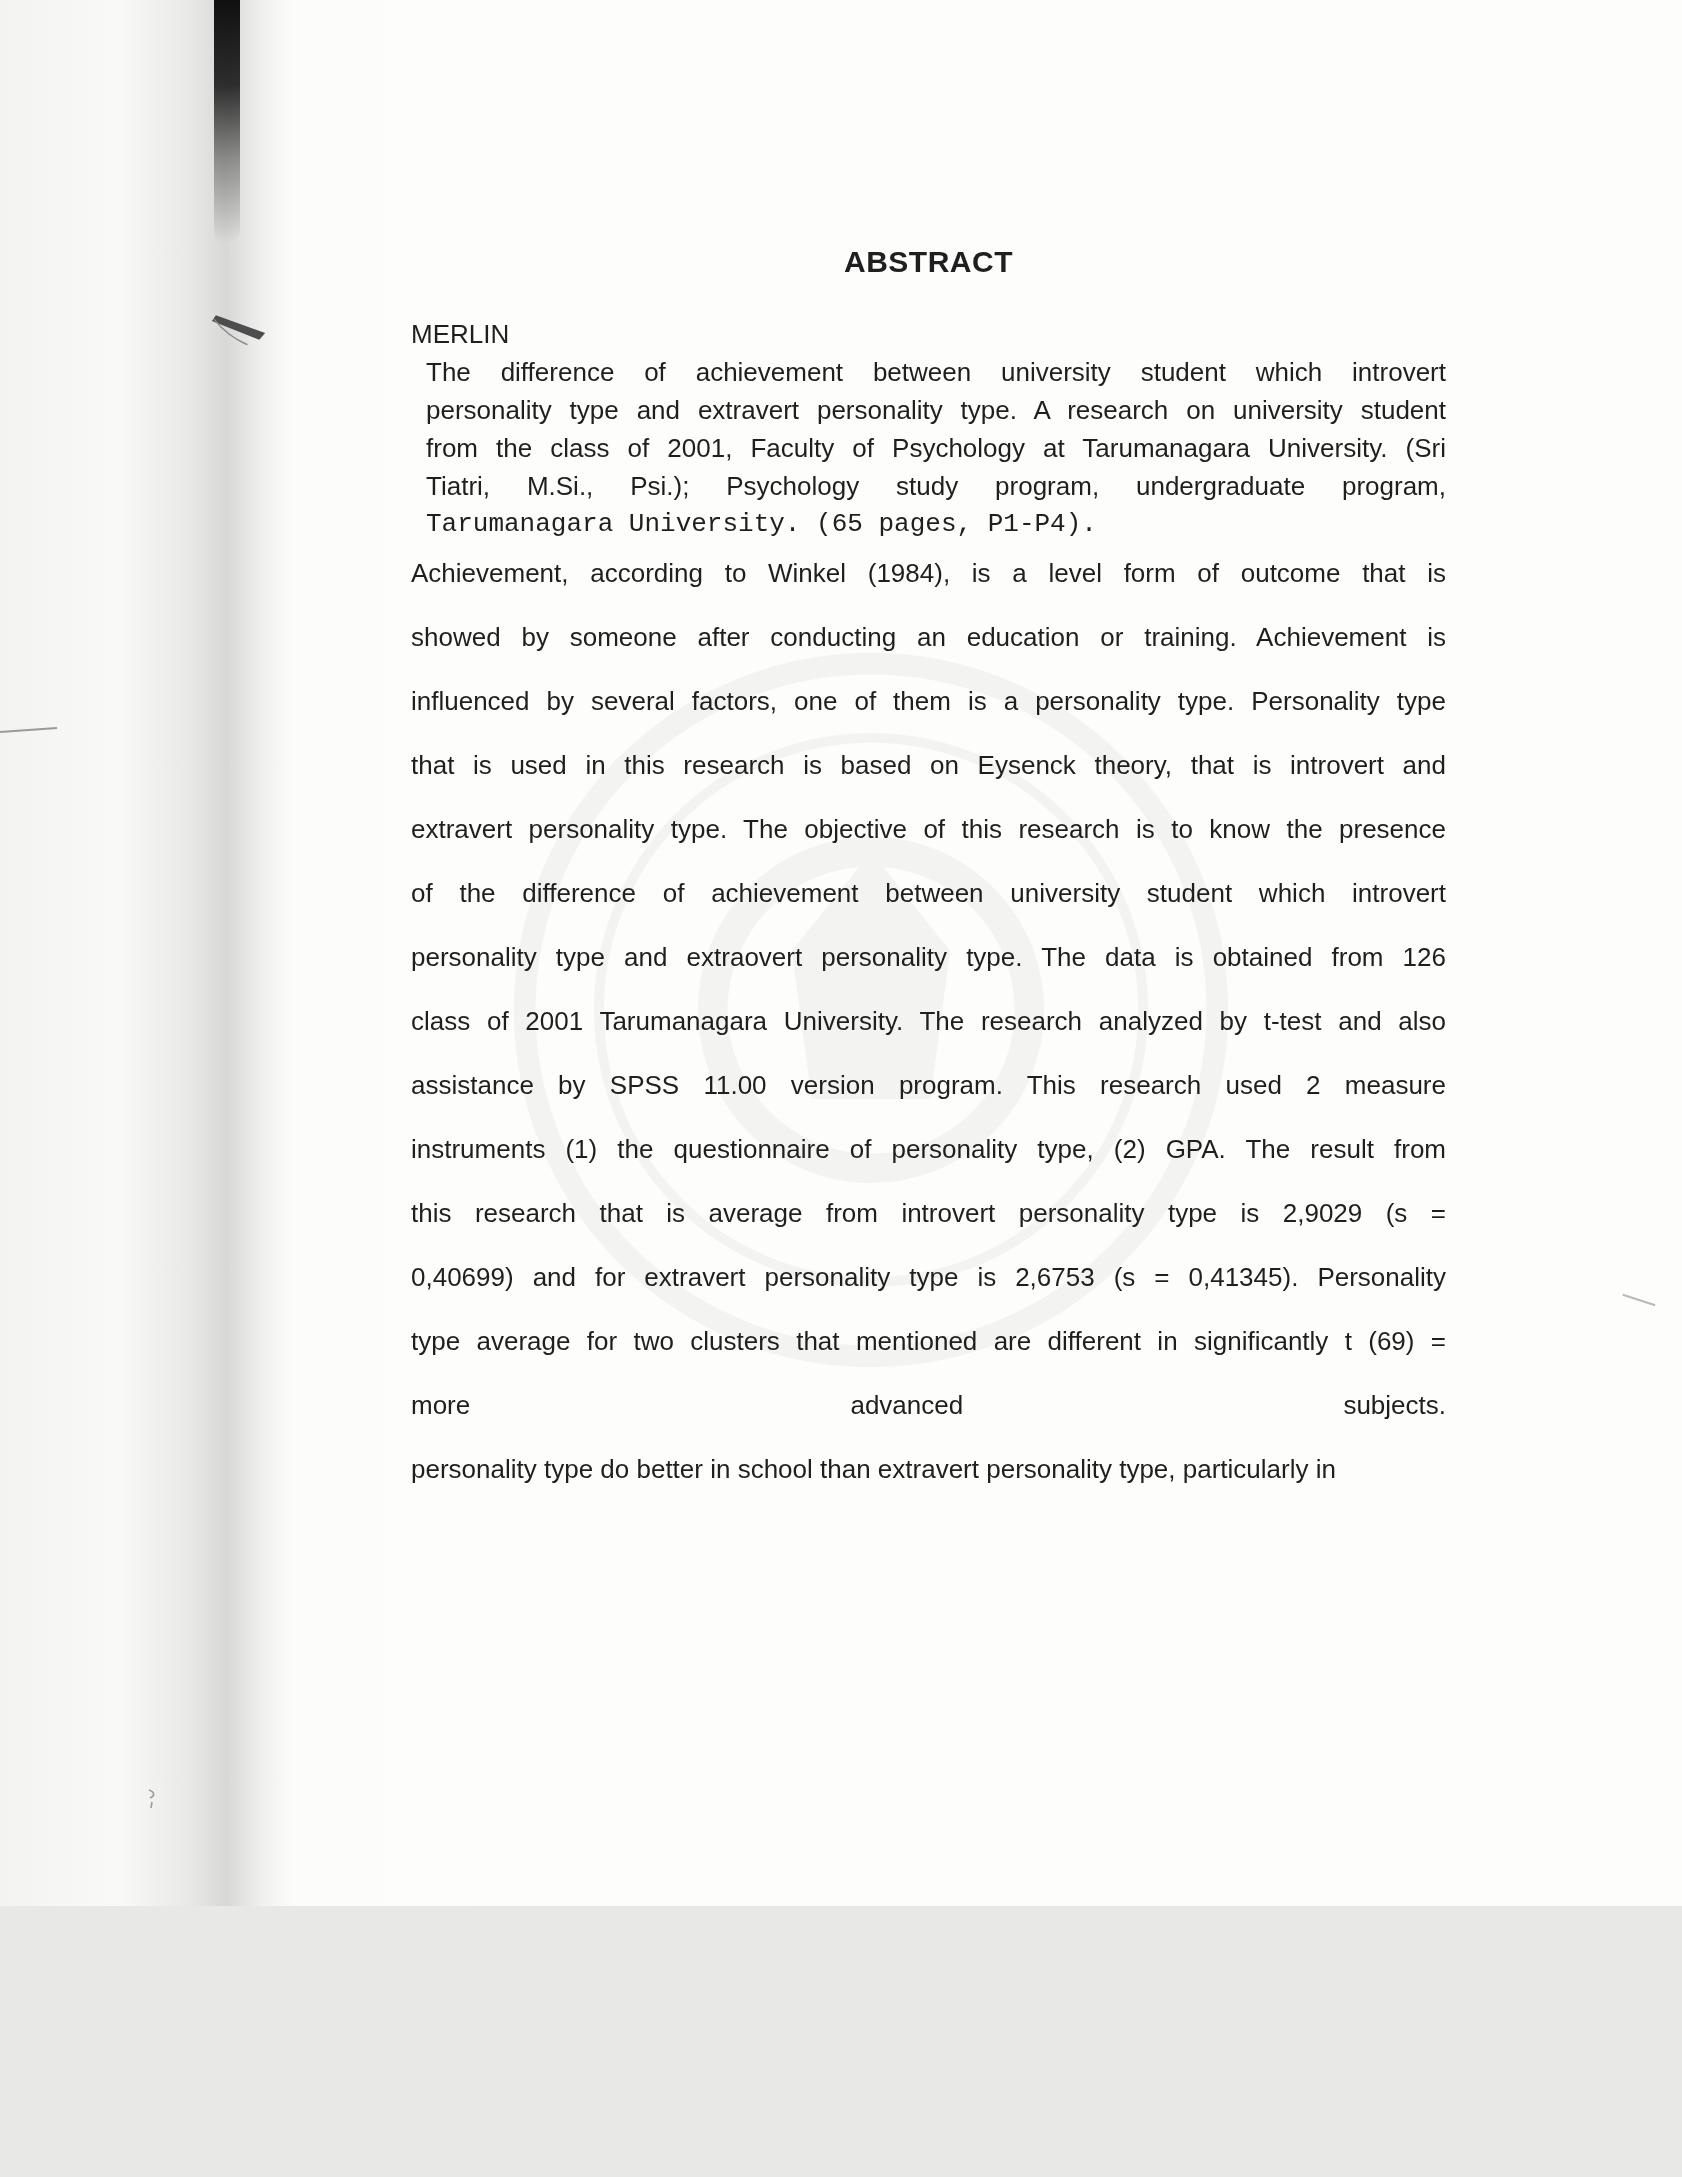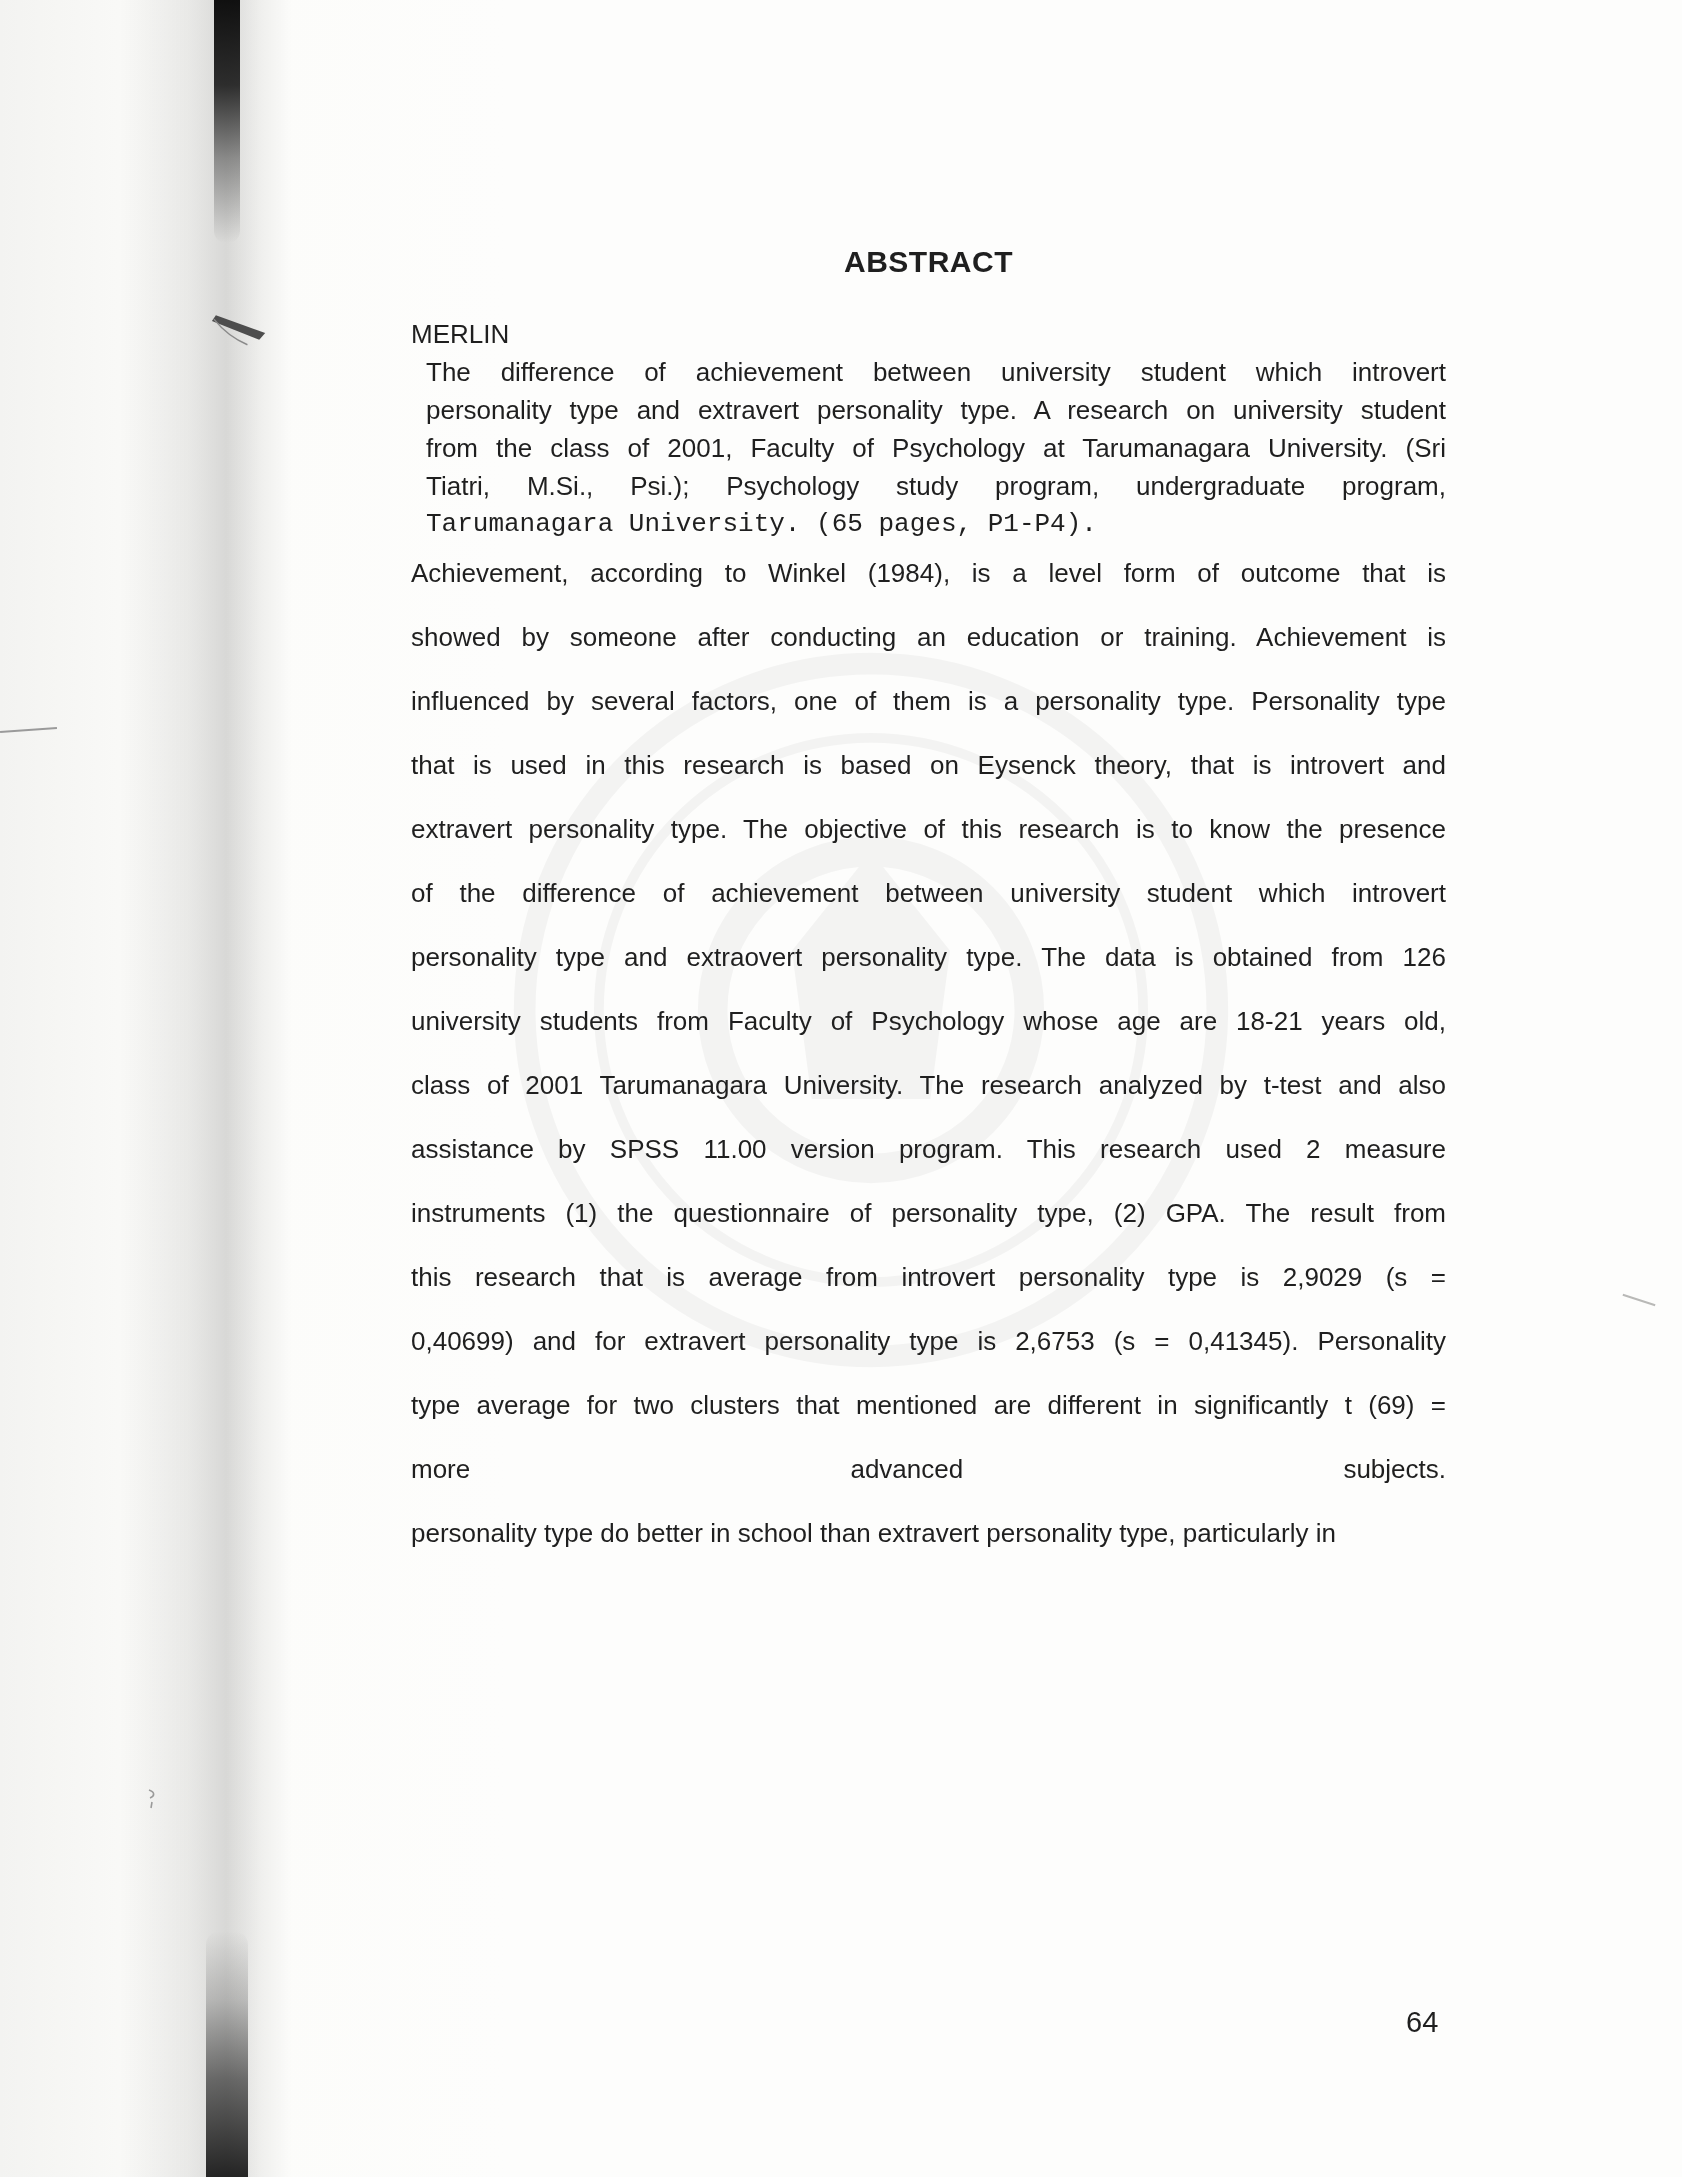--- a/index.html
+++ b/index.html
@@ -4,21 +4,21 @@
 <style>
   html, body {
     margin: 0;
     padding: 0;
     background: #e8e8e6;
     font-family: "Liberation Sans", sans-serif;
   }
   .sheet {
     position: relative;
     width: 1682px;
-    height: 2177px;
+    height: 1906px;
     margin: 0 auto;
     overflow: hidden;
     background: linear-gradient(to right, #f3f3f1 0%, #f9f9f7 7%, #fcfcfa 16%, #fdfdfc 30%, #fdfdfc 100%);
     color: #1f1f1f;
   }
 
   
   .binding-shadow {
     position: absolute;
     left: 119px; top: 0;
@@ -179,21 +179,20 @@
 
   <div class="abstract-block">
     <div>
         <div class="abs-line">Achievement, according to Winkel (1984), is a level form of outcome that is</div>
         <div class="abs-line">showed by someone after conducting an education or training. Achievement is</div>
         <div class="abs-line">influenced by several factors, one of them is a personality type. Personality type</div>
         <div class="abs-line">that is used in this research is based on Eysenck theory, that is introvert and</div>
         <div class="abs-line">extravert personality type. The objective of this research is to know the presence</div>
         <div class="abs-line">of the difference of achievement between university student which introvert</div>
         <div class="abs-line">personality type and extraovert personality type. The data is obtained from 126</div>
-        <div class="abs-line">university students from Faculty of Psychology whose age are 18-21 years old,</div>
         <div class="abs-line">class of 2001 Tarumanagara University. The research analyzed by t-test and also</div>
         <div class="abs-line">assistance by SPSS 11.00 version program. This research used 2 measure</div>
         <div class="abs-line">instruments (1) the questionnaire of personality type, (2) GPA. The result from</div>
         <div class="abs-line">this research that is average from introvert personality type is 2,9029 (s =</div>
         <div class="abs-line">0,40699) and for extravert personality type is 2,6753 (s = 0,41345). Personality</div>
         <div class="abs-line">type average for two clusters that mentioned are different in significantly t (69) =</div>
         <div class="abs-line">more advanced subjects.</div>
         <div class="abs-line">personality type do better in school than extravert personality type, particularly in</div>
       </div>
   </div>

